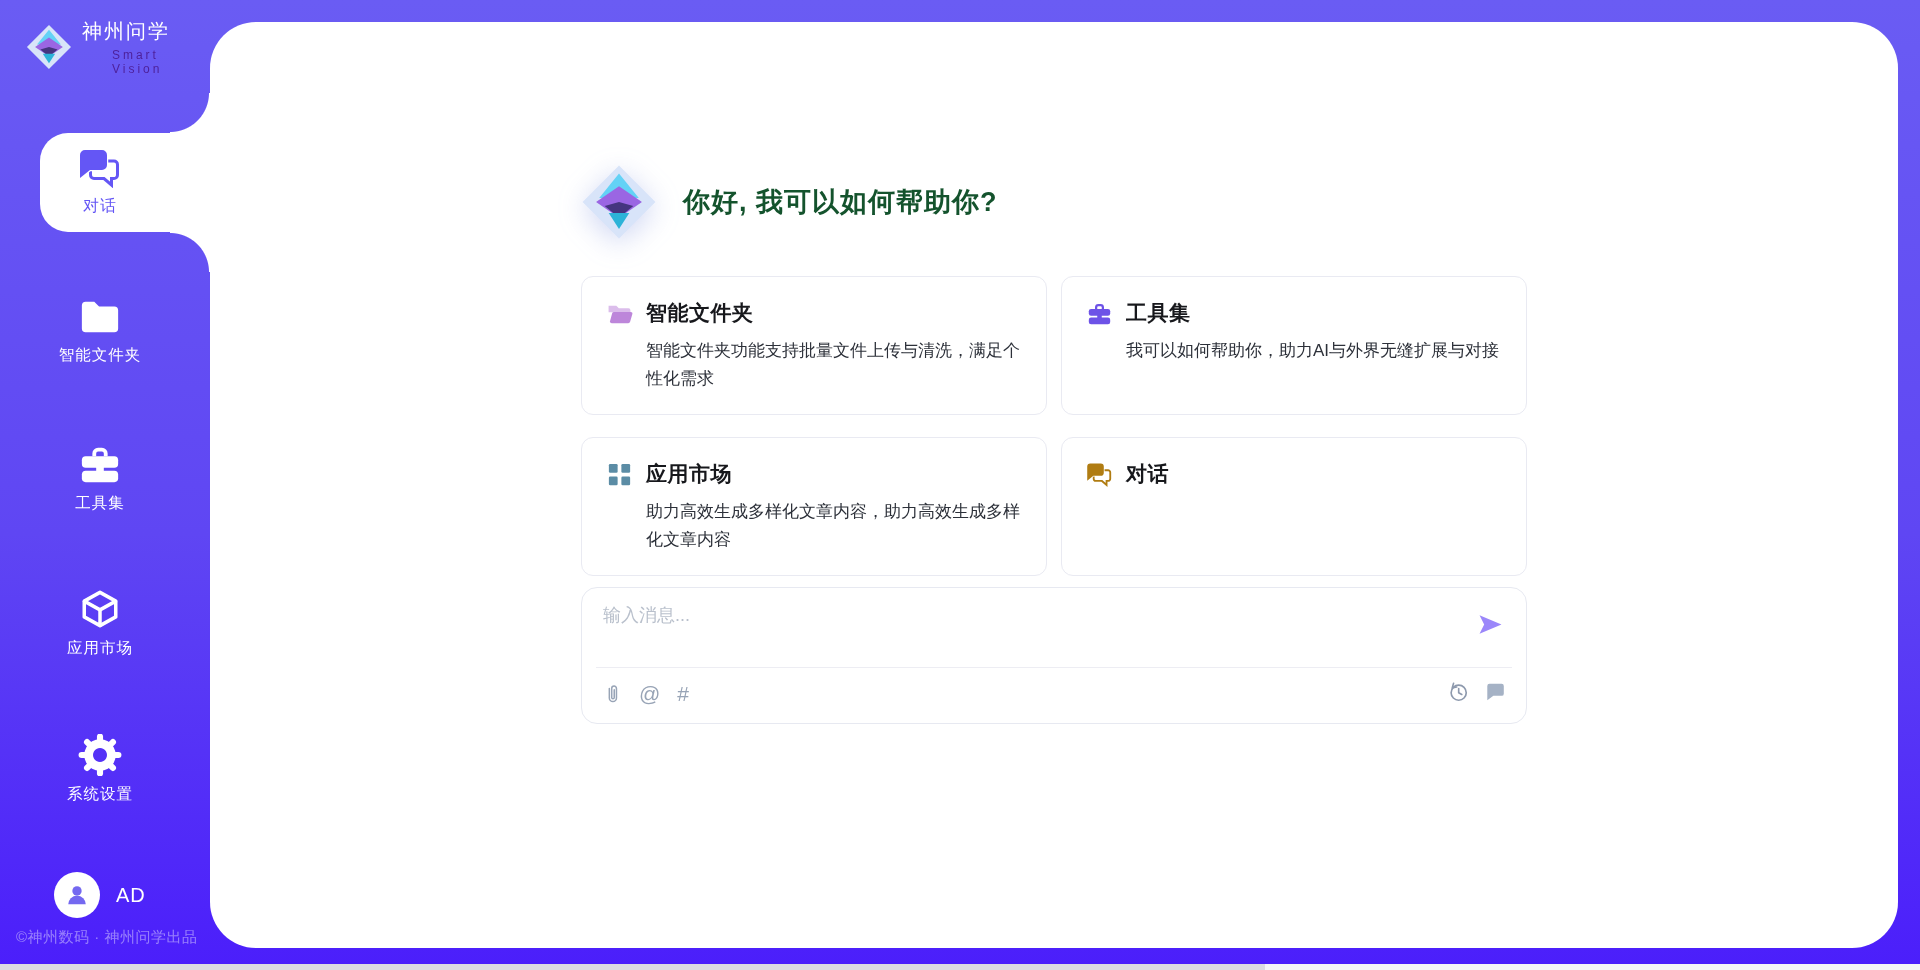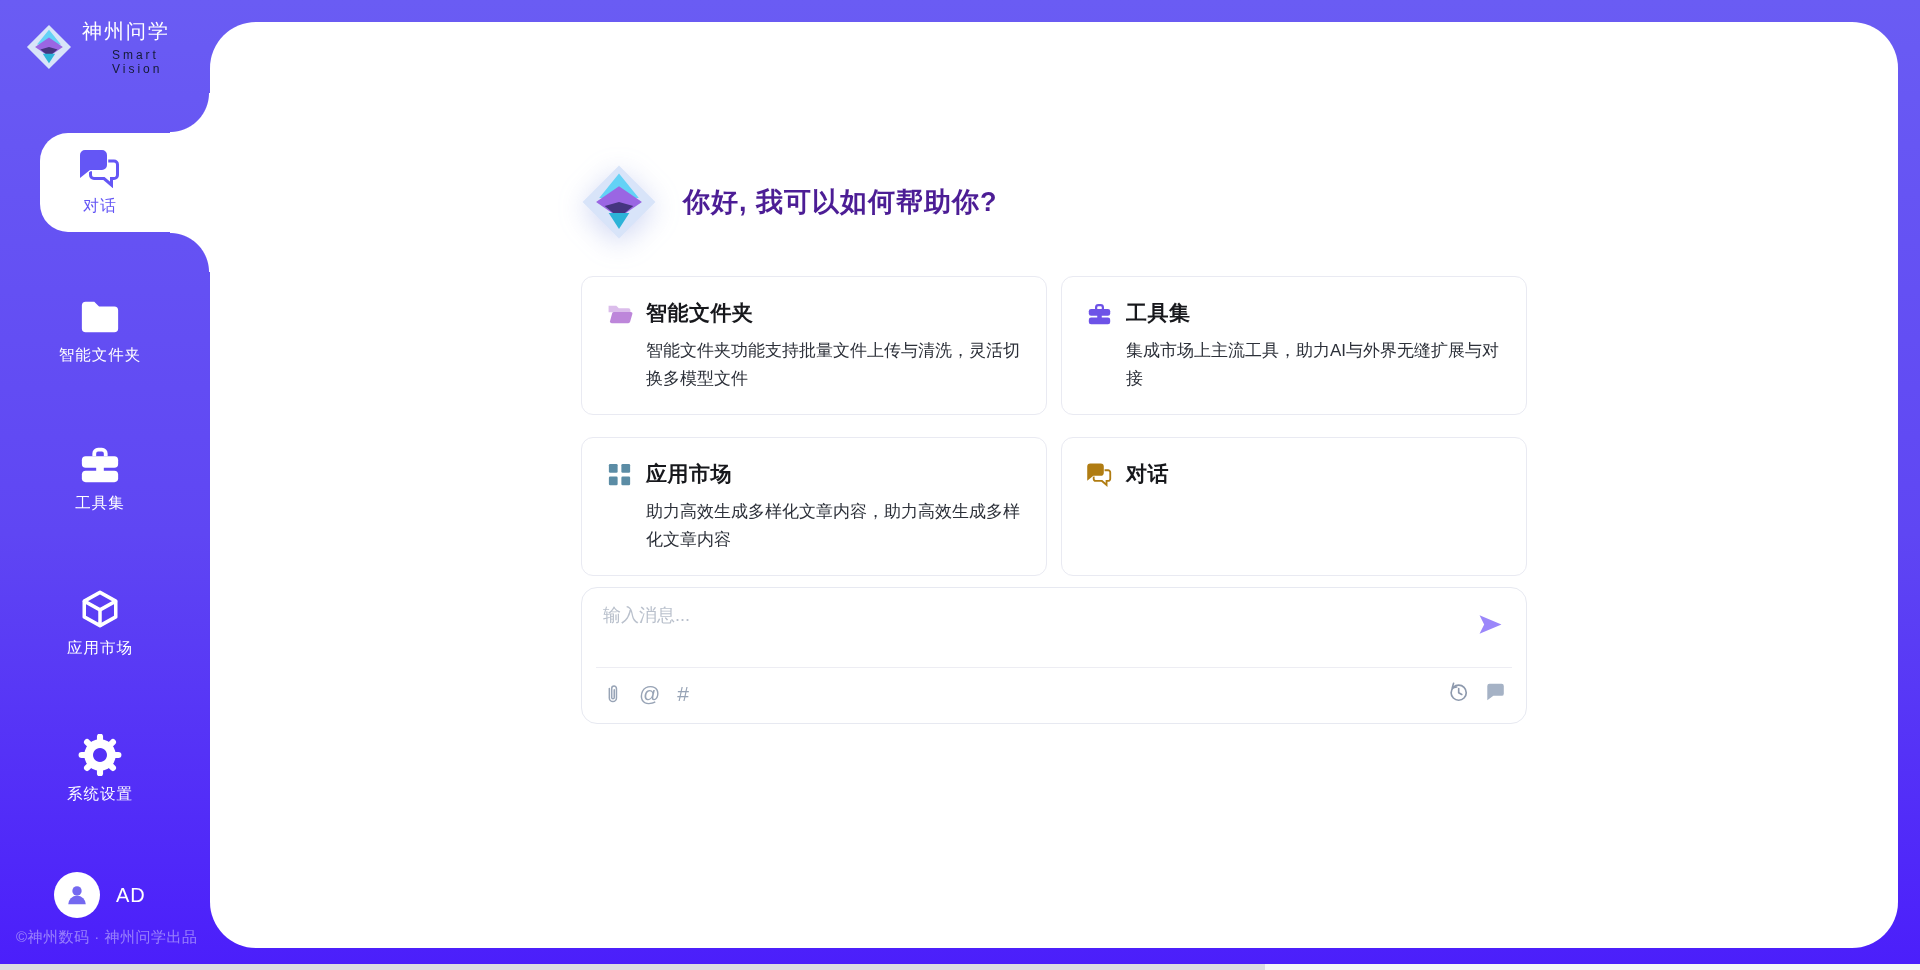--- a/index.html
+++ b/index.html
@@ -7,21 +7,21 @@
   body {
     font-family:"Liberation Sans", sans-serif;
     background:linear-gradient(180deg,#6a5cf3 0%, #5f46f3 55%, #4b1efb 100%);
     position:relative;
   }
   
   .sidebar { position:absolute; left:0; top:0; width:210px; height:100%; }
   .logo-row { position:absolute; left:26px; top:18px; display:flex; align-items:center; gap:10px; }
   .logo-gem { width:48px; height:48px; }
   .logo-cn { font-size:20px; font-weight:normal; color:#fff; letter-spacing:2px; }
-  .logo-en { font-size:12px; color:#0f172a; letter-spacing:3px; margin-top:3px; opacity:.95;margin-left:30px; }
+  .logo-en { font-size:12px; color:#4c1d95; letter-spacing:3px; margin-top:3px; opacity:.95;margin-left:30px; }
 
   .tab-active { position:absolute; left:40px; top:133px; width:170px; height:99px;
     background:#fff; border-radius:28px 0 0 28px; }
   .scoop-top { position:absolute; left:170px; top:93px; width:40px; height:40px;
     background:radial-gradient(40px 40px at 0 0, rgba(0,0,0,0) 0 38.5px, #fff 39.5px); }
   .scoop-bottom { position:absolute; left:170px; top:232px; width:40px; height:40px;
     background:radial-gradient(40px 40px at 0 40px, rgba(0,0,0,0) 0 38.5px, #fff 39.5px); }
   .tab-inner { width:120px; text-align:center; padding-top:15px; }
   .tab-inner svg { width:44px; height:40px; color:#6456f5; }
   .tab-label { display:block; margin-top:4px; color:#6456f5; font-size:16px; letter-spacing:1px; }
@@ -37,21 +37,21 @@
   .user-name { color:#fff; font-size:20px; letter-spacing:1px; }
   .side-footer { position:absolute; left:16px; top:928px; font-size:15px; color:rgba(255,255,255,.42); letter-spacing:.5px; white-space:nowrap; }
 
   
   .main-card { position:absolute; left:210px; top:22px; right:22px; bottom:22px;
     background:#fff; border-radius:46px; overflow:hidden; }
   .content { width:946px; margin:0 auto; padding-top:142px; }
 
   .greeting { display:flex; align-items:center; gap:26px; }
   .greet-gem { width:76px; height:76px; filter:drop-shadow(0 6px 14px rgba(120,140,220,.35)); }
-  .greet-title { font-size:27px; font-weight:bold; color:#4c1d95; letter-spacing:1px; }
+  .greet-title { font-size:27px; font-weight:bold; color:#14532d; letter-spacing:1px; }
 
   .cards { margin-top:36px; display:grid; grid-template-columns:466px 466px; gap:22px 14px; }
   .card { border:1px solid #e9eaf2; border-radius:12px; background:#fff; padding:22px 24px; min-height:128px; cursor:pointer; }
   .card-head { display:flex; align-items:center; gap:13px; }
   .card-head svg { width:27px; height:25px; }
   .card-title { font-size:21px; font-weight:bold; color:#17181c; letter-spacing:.5px; }
   .card-desc { margin:10px 0 0 40px; font-size:17px; color:#2c3039; line-height:1.62; max-width:400px; }
   .c1 .card-head svg { color:#bd86da; }
   .c2 .card-head svg { color:#6d52e7; }
   .c3 .card-head svg { color:#5b8ca5; }
@@ -190,34 +190,34 @@
     <div class="cards">
 
       <div class="card c1">
         <div class="card-head">
           <svg viewBox="0 0 42 36">
             <path d="M4 6h12l4 4h15a3 3 0 0 1 3 3v3H4Z" fill="currentColor" opacity="0.55"></path>
             <path d="M6 31 9.6 17.8A3 3 0 0 1 12.5 15.5H38a3 3 0 0 1 2.9 3.8L37.5 31a3 3 0 0 1-2.9 2.2H8.9A3 3 0 0 1 6 31Z" fill="currentColor"></path>
           </svg>
           <span class="card-title">智能文件夹</span>
         </div>
-        <div class="card-desc">智能文件夹功能支持批量文件上传与清洗，灵活切换多模型文件</div>
+        <div class="card-desc">智能文件夹功能支持批量文件上传与清洗，满足个性化需求</div>
       </div>
 
       <div class="card c2">
         <div class="card-head">
           <svg viewBox="0 0 48 44">
             <path d="M18 14v-3a4 4 0 0 1 4-4h4a4 4 0 0 1 4 4v3" fill="none" stroke="currentColor" stroke-width="4"></path>
             <rect x="5" y="14" width="38" height="12" rx="4" fill="currentColor"></rect>
             <rect x="5" y="29" width="38" height="12" rx="4" fill="currentColor"></rect>
             <rect x="20" y="24" width="8" height="9" rx="1.5" fill="currentColor"></rect>
           </svg>
           <span class="card-title">工具集</span>
         </div>
-        <div class="card-desc">集成市场上主流工具，助力AI与外界无缝扩展与对接</div>
+        <div class="card-desc">我可以如何帮助你，助力AI与外界无缝扩展与对接</div>
       </div>
 
       <div class="card c3">
         <div class="card-head">
           <svg viewBox="0 0 40 40">
             <g fill="currentColor">
               <rect x="3" y="3" width="14" height="14" rx="2"></rect>
               <rect x="23" y="3" width="14" height="14" rx="2"></rect>
               <rect x="3" y="23" width="14" height="14" rx="2"></rect>
               <rect x="23" y="23" width="14" height="14" rx="2"></rect>

